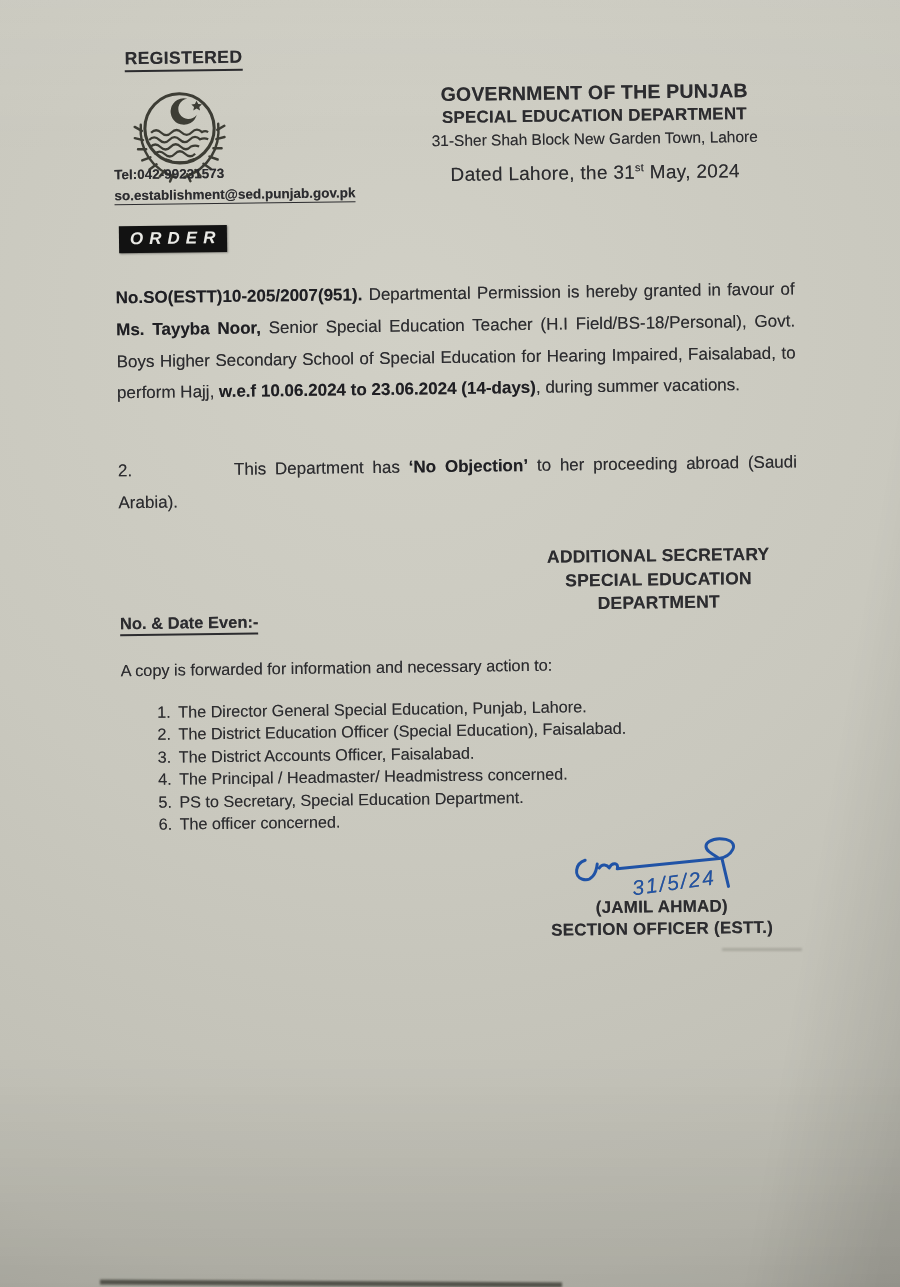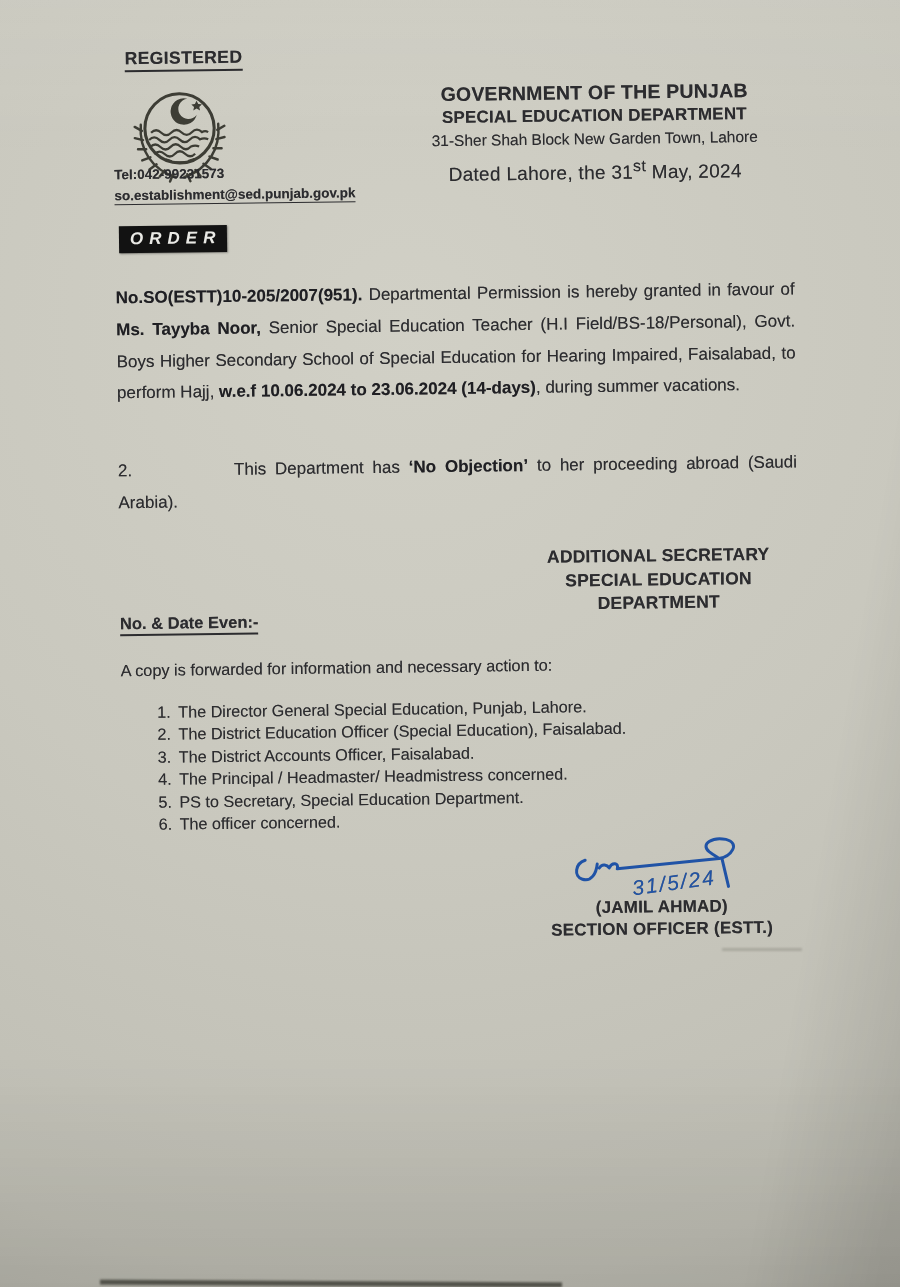--- a/index.html
+++ b/index.html
@@ -35,21 +35,21 @@
   .crest { left: 133px; top: 80px; width: 106px; height: 102px; }
 
   .head-block {
     left: 398px; top: 84px; width: 406px;
     text-align: center; line-height: 21.5px;
   }
   .head-1 { font-size: 19.5px; font-weight: bold; letter-spacing: 0.2px; }
   .head-2 { font-size: 17px;  font-weight: bold; letter-spacing: 0.2px; margin-top: 1px; }
   .head-3 { font-size: 15.5px; margin-top: 2px; }
   .date-line { font-size: 19px; margin-top: 12px; letter-spacing: 0.3px; }
-  .date-line sup { font-size: 16px; vertical-align: super; line-height: 0; }
+  .date-line sup { font-size: 11px; vertical-align: super; line-height: 0; }
 
   .tel   { left: 120px; top: 163px; font-size: 13.5px; font-weight: 600; }
   .email { left: 120px; top: 184px; font-size: 13.5px; font-weight: bold;
            border-bottom: 1.5px solid #2c2c2f; padding-bottom: 1px; }
 
   .order-badge {
     left: 124px; top: 222px;
     background: #121212; color: #e9e9e5;
     font-size: 17px; font-weight: bold; font-style: italic;
     letter-spacing: 6px; padding: 3px 6px 4px 11px;

